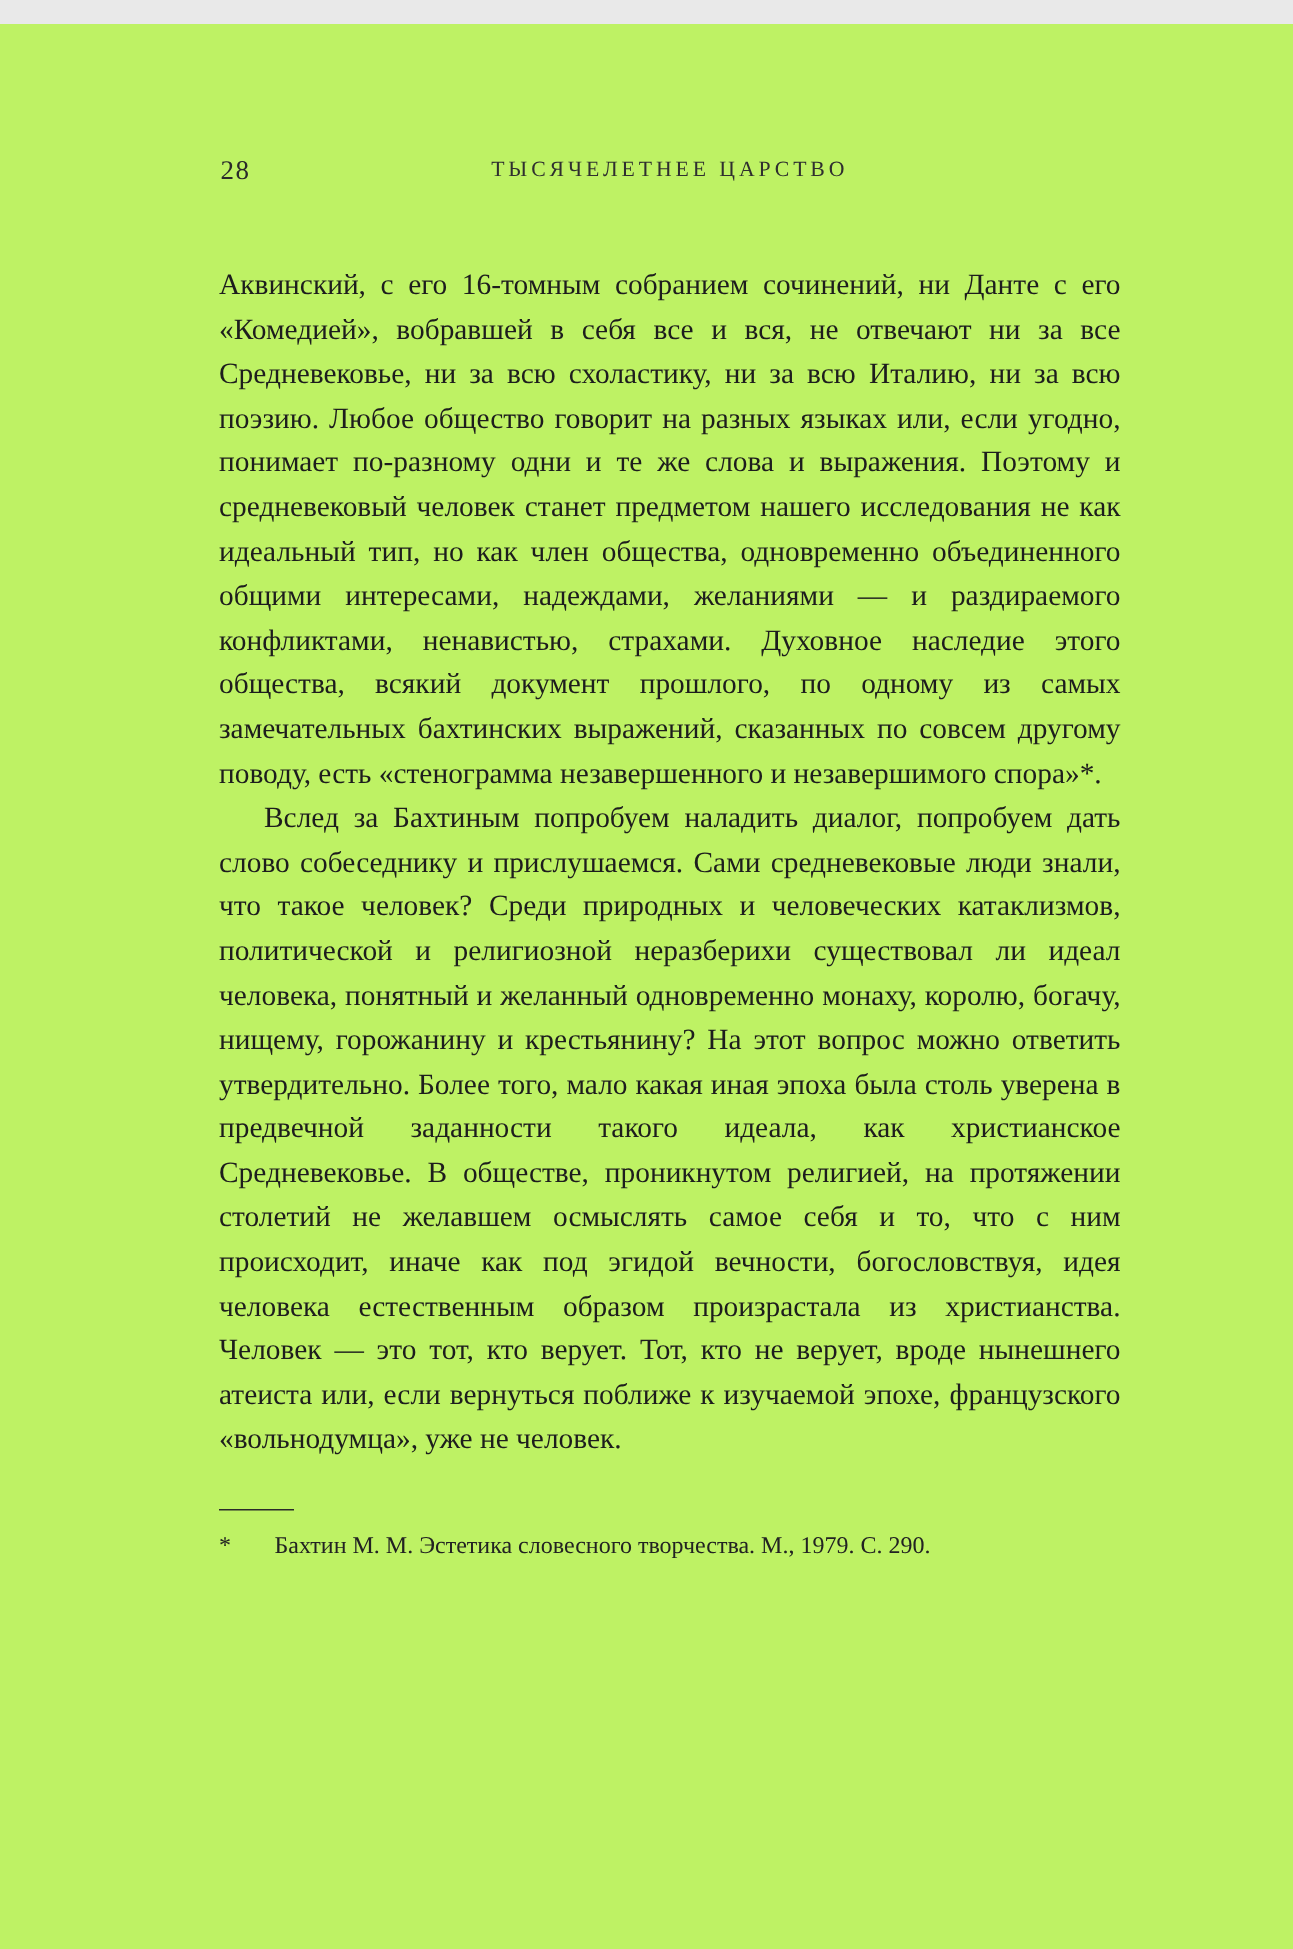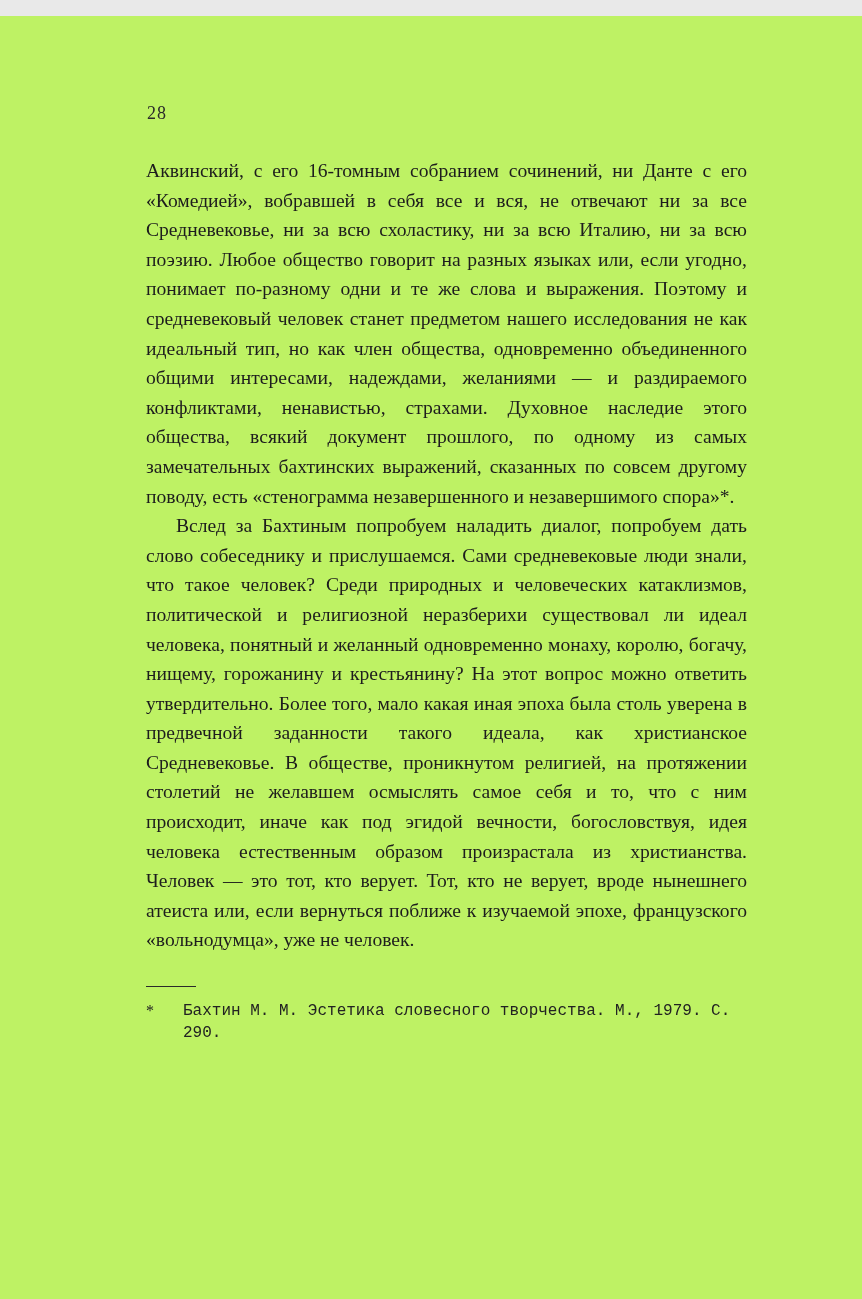--- a/index.html
+++ b/index.html
@@ -36,21 +36,21 @@
   .running-title {
     text-align: center;
     font-size: 14.5px;
     letter-spacing: 2.6px;
     color: #2f2f2f;
     padding-top: 3px;
     white-space: nowrap;
   }
   .content {
     position: absolute;
-    top: 140px;
+    top: 160px;
     left: 146px;
     width: 601px;
     font-size: 19.6px;
     line-height: 29.6px;
     text-align: justify;
     hyphens: auto;
     -webkit-hyphens: auto;
     color: #1d1d1d;
   }
   .content p {
@@ -74,30 +74,30 @@
     line-height: 22px;
     text-align: left;
     color: #222222;
   }
   .footnote-marker {
     width: 37px;
     flex: 0 0 auto;
   }
   .footnote-text {
     flex: 1 1 auto;
-    font-family: Liberation Mono, monospace;
   }
 </style>
 </head>
 <body>
 
 <div class="page">
 
   <div class="header">
     <span class="page-number">28</span>
+    <div class="running-title">ТЫСЯЧЕЛЕТНЕЕ ЦАРСТВО</div>
   </div>
 
   <div class="content">
 
     <p>
       <span>Аквинский, с его 16-томным собранием сочинений, ни Данте с его «Комедией», вобравшей в себя все и вся, не отвечают ни за все Средневековье, ни за всю схоластику, ни за всю Италию, ни за всю поэзию. Любое общество говорит на разных языках или, если угодно, понимает по-разному одни и те же слова и выражения. Поэтому и средневековый человек станет предметом нашего исследования не как идеальный тип, но как член общества, одновременно объединенного общими интересами, надеждами, желаниями — и раздираемого конфликтами, ненавистью, страхами. Духовное наследие этого общества, всякий документ прошлого, по одному из самых замечательных бахтинских выражений, сказанных по совсем другому поводу, есть «стенограмма незавершенного и незавершимого спора»*.</span>
     </p>
 
     <p class="indented">
       <span>Вслед за Бахтиным попробуем наладить диалог, попробуем дать слово собеседнику и прислушаемся. Сами средневековые люди знали, что такое человек? Среди природных и человеческих катаклизмов, политической и религиозной неразберихи существовал ли идеал человека, понятный и желанный одновременно монаху, королю, богачу, нищему, горожанину и крестьянину? На этот вопрос можно ответить утвердительно. Более того, мало какая иная эпоха была столь уверена в предвечной заданности такого идеала, как христианское Средневековье. В обществе, проникнутом религией, на протяжении столетий не желавшем осмыслять самое себя и то, что с ним происходит, иначе как под эгидой вечности, богословствуя, идея человека естественным образом произрастала из христианства. Человек — это тот, кто верует. Тот, кто </span><span class="italic">не верует</span><span>, вроде нынешнего атеиста или, если вернуться поближе к изучаемой эпохе, французского «вольнодумца», уже не человек.</span>

